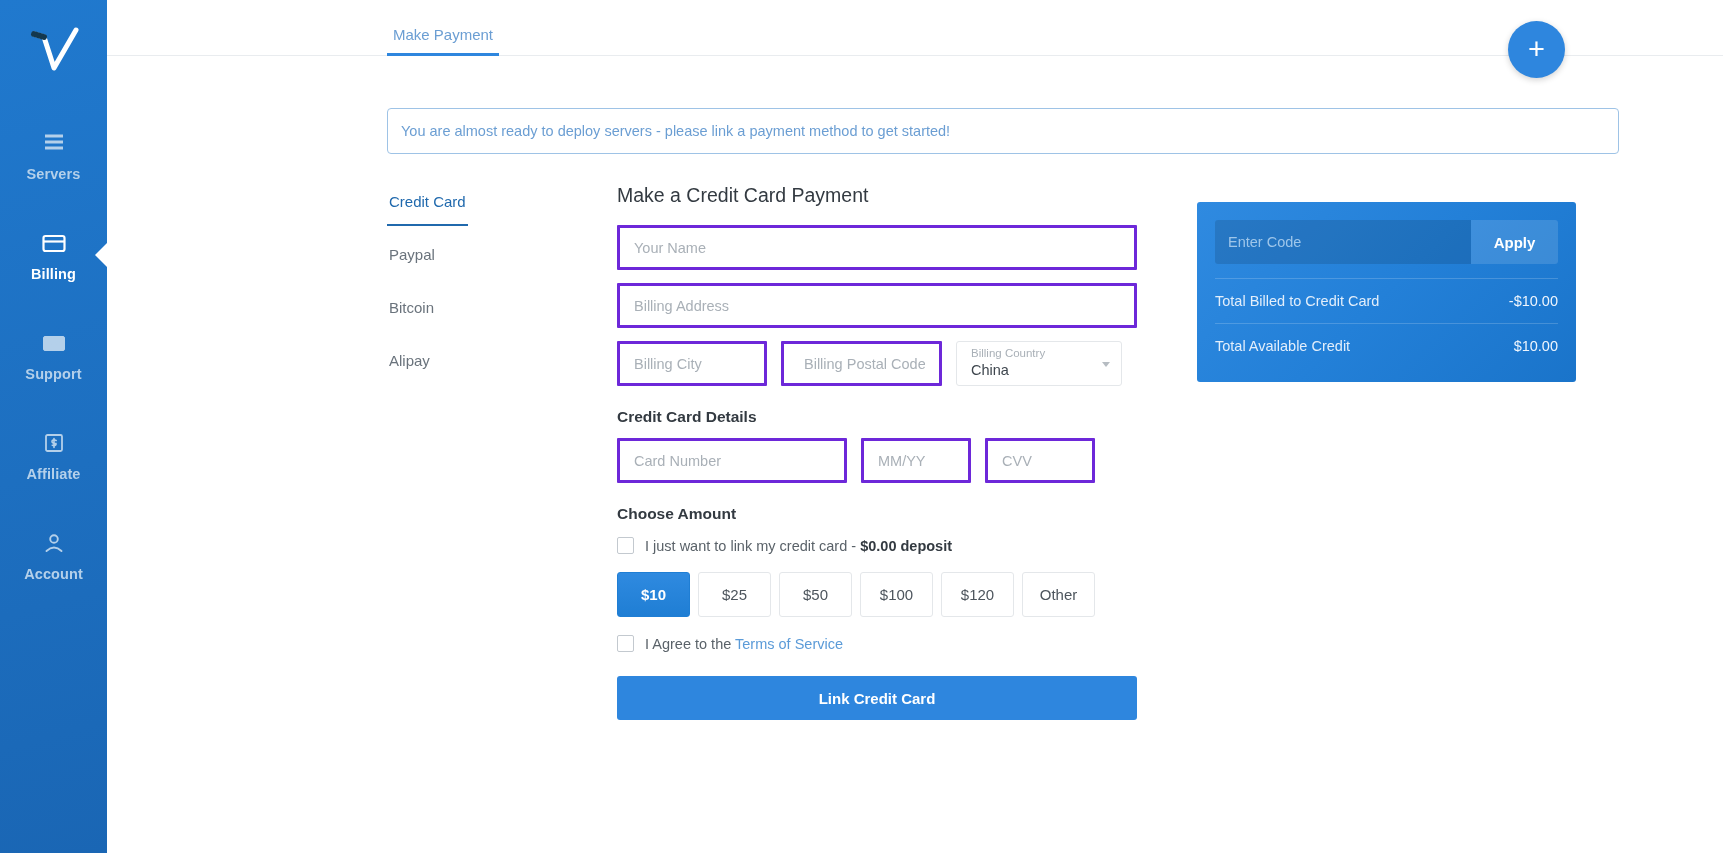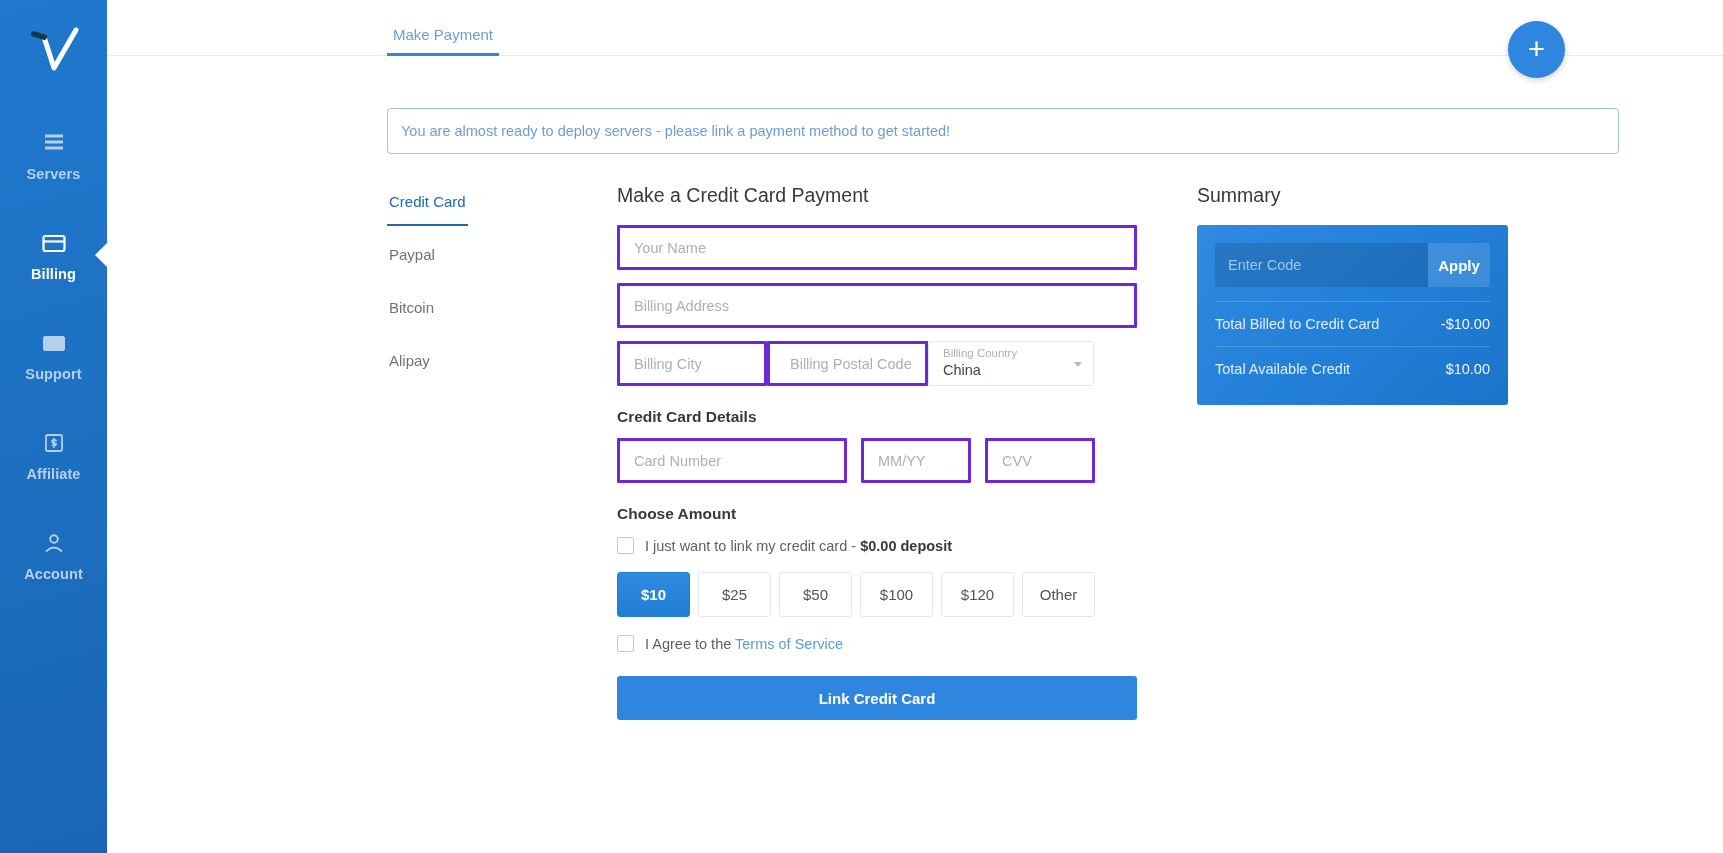--- a/index.html
+++ b/index.html
@@ -96,21 +96,21 @@
   .form-col { width: 520px; }
   .sec-title { font-size: 19.5px; color: #333a41; font-weight: normal; margin-bottom: 18px; }
   .sec-sub { font-size: 15.5px; color: #333a41; font-weight: bold; margin: 22px 0 12px; }
 
   .fld {
     width: 520px; height: 45px; border: 3px solid #6d28d9; border-radius: 1px;
     background: #fff; font-size: 14.5px; color: #ef4444; padding: 0 14px;
     margin-bottom: 13px; font-family: "Liberation Sans", sans-serif; outline: none;
   }
   .fld::placeholder { color: #a9b0b7; }
-  .row { display: flex; margin-bottom: 13px; }
+  .row { display: flex; gap: 14px; margin-bottom: 13px; }
   .fld.s1 { width: 150px; margin-bottom: 0; }
   .fld.s2 { width: 161px; margin-bottom: 0; padding-left: 20px; }
   .selbox {
     width: 166px; height: 45px; border: 1px solid #e4e7ea; border-radius: 3px;
     position: relative; padding: 4px 14px 0; cursor: pointer; background: #fff;
   }
   .selbox .sl { font-size: 11.5px; color: #a9b0b7; display: block; line-height: 14px; }
   .selbox .sv { font-size: 14.5px; color: #3e464e; display: block; line-height: 20px; }
   .selbox .caret {
     position: absolute; right: 11px; top: 20px;
@@ -146,21 +146,21 @@
 
   .submit {
     width: 520px; height: 44px; border: none; border-radius: 3px;
     background: #2e86de; color: #fff; font-size: 15px; font-weight: bold;
     cursor: pointer; font-family: "Liberation Sans", sans-serif;
   }
 
   
   .sum-col { width: 400px; margin-left: 60px; }
   .sum-card {
-    width: 311px; margin-top: 18px;
+    width: 379px; margin-top: 18px;
     background: linear-gradient(135deg, #2f8ae0 0%, #2380d8 50%, #1a74ca 100%);
     border-radius: 3px; padding: 18px 18px 14px;
   }
   .code-row { display: flex; align-items: stretch; margin-bottom: 14px; }
   .code-in {
     flex: 1; height: 44px; border: none; border-radius: 3px 0 0 3px;
     background: rgba(0,0,0,.12); color: #fff; padding: 0 13px;
     font-size: 14.5px; outline: none; font-family: "Liberation Sans", sans-serif;
   }
   .code-in::placeholder { color: #9ec6ea; }
@@ -333,21 +333,20 @@
             <span class="cbox"></span>
             <span class="cbtext">
               <span>I Agree to the </span><span class="lnk">Terms of Service</span>
             </span>
           </div>
 
           <button class="submit">Link Credit Card</button>
         </div>
 
         <div class="sum-col">
-          <div class="sec-title">Summary</div>
           <div class="sum-card">
             <div class="code-row">
               <input class="code-in" type="text" placeholder="Enter Code" style="">
               <button class="apply-btn">Apply</button>
             </div>
             <div class="sum-line">
               <span>Total Billed to Credit Card</span>
               <span class="v">-$10.00</span>
             </div>
             <div class="sum-line">

